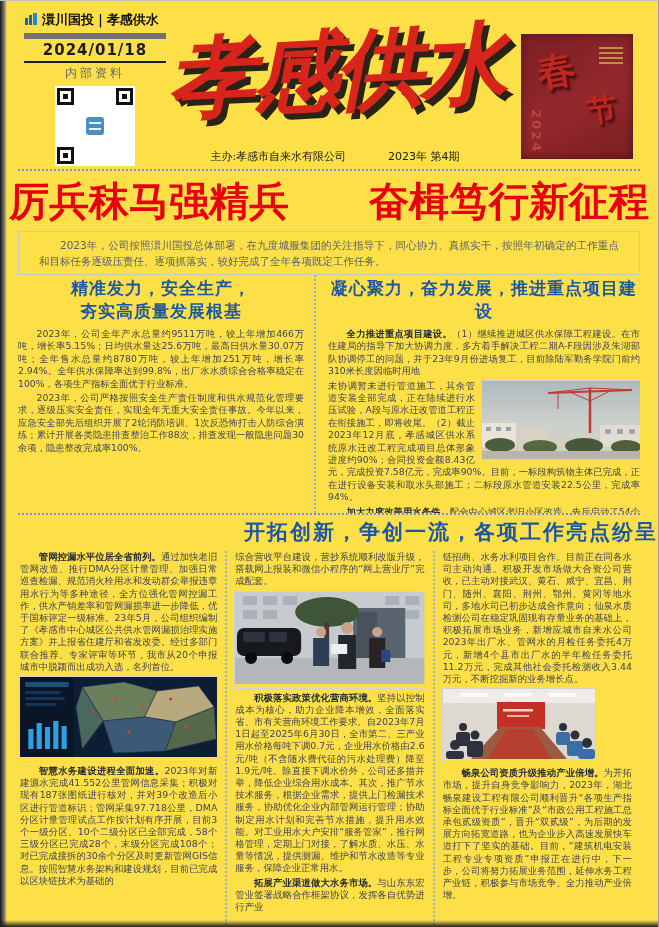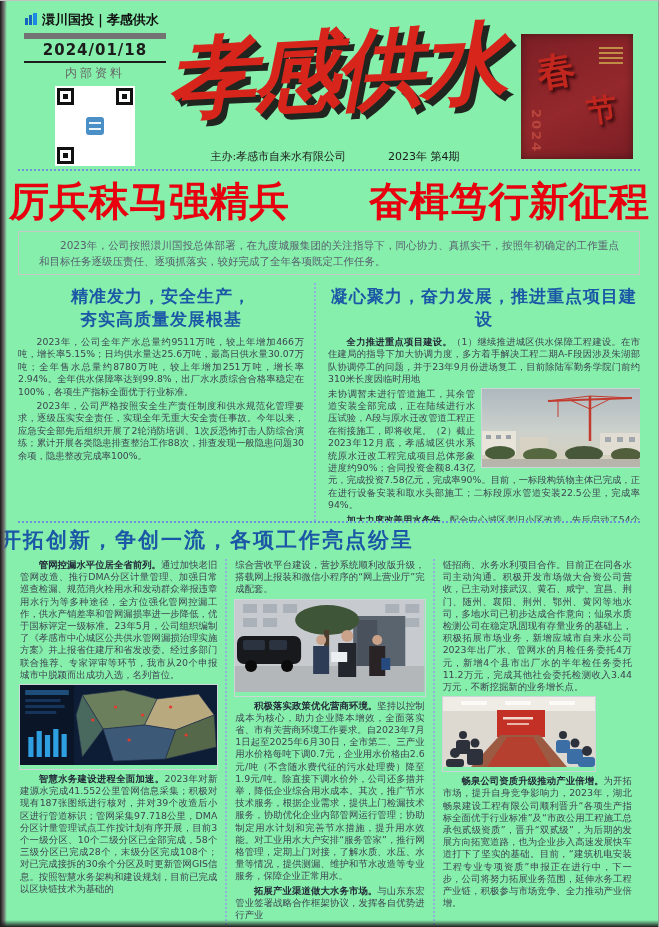--- a/index.html
+++ b/index.html
@@ -1,17 +1,17 @@
 <!DOCTYPE html>
 <html><head>
 <meta charset="utf-8">
 <style>
 *{margin:0;padding:0;box-sizing:border-box}
 html,body{background:#9a9a9a}
-.page{position:relative;width:659px;height:927px;background:#86efac;overflow:hidden;
+.page{position:relative;width:659px;height:927px;background:#fde047;overflow:hidden;
   font-family:"DejaVu Sans","Liberation Sans",sans-serif;border-top:1px solid #c2c2c2;border-right:1px solid #9b9b9b}
 .page::before{content:"";position:absolute;left:0;top:0;bottom:0;width:7px;z-index:60;pointer-events:none;
   background:linear-gradient(90deg,#181818,#6f6f6f 55%,rgba(255,255,255,0))}
 .page::after{content:"";position:absolute;left:0;right:0;bottom:0;height:7px;z-index:60;pointer-events:none;
   background:linear-gradient(0deg,#1f1f1f,rgba(255,255,255,0))}
 
 .masthead{position:relative;height:168px}
 .mast-left{position:absolute;left:24px;top:10px;width:142px;text-align:center}
 .org-row{display:flex;align-items:center;justify-content:flex-start;gap:4px;font-weight:bold;font-size:13px;color:#101010;white-space:nowrap}
 .date{margin-top:4px;padding:2px 0;border-top:6px solid #737373;border-bottom:2px solid #1c1c1c;
@@ -40,30 +40,30 @@
   background:repeating-linear-gradient(0deg,#c9a04e 0 2px,transparent 2px 5px);opacity:.85}
 .pub-row{position:absolute;left:146px;top:148px;width:378px;display:flex;justify-content:center;gap:42px;
   font-size:11px;color:#1a1a1a;white-space:nowrap}
 
 .dotline{border-top:2px dotted #6d93d4;margin:0 18px}
 .headline{margin:7px 8px 0;text-align:center;font-size:40px;font-weight:900;color:#e8000f;
   letter-spacing:0;white-space:nowrap;line-height:46px}
 .intro{margin:7px 18px 0;border:1px solid #c7c7c7;padding:5px 20px;font-size:10.5px;line-height:16px;
   color:#59606f;text-indent:2em;text-align:justify}
 
-.main-cols{display:flex;margin:8px 18px 0;height:238px;overflow:hidden}
+.main-cols{display:flex;margin:0 18px 0;height:238px;overflow:hidden}
 .col-l{width:296px;padding-right:10px}
 .col-r{flex:1;padding-left:12px;border-left:2px dotted #8fb0e0}
 h2.art{color:#1b57a6;font-weight:900;text-align:center;font-size:17px;line-height:23px;margin:2px 0 5px;letter-spacing:1px}
 .body p{font-size:9.3px;line-height:12.4px;color:#3e4552;text-align:justify;margin-bottom:2px}
 .body p.ind{text-indent:2em}
 .lead{font-weight:bold;color:#232a38}
 .crane{float:right;width:158px;height:78px;margin:1px 0 3px 7px;outline:1px solid #cfd4d8}
 
-.bottom-title{text-align:left;color:#1b57a6;font-size:21px;font-weight:900;margin:3px 0 5px;letter-spacing:2px}
+.bottom-title{text-align:right;color:#1b57a6;font-size:21px;font-weight:900;margin:3px 0 5px;letter-spacing:2px}
 .bottom-cols{display:flex;margin:0 18px;height:382px;overflow:hidden}
 .bcol{width:33.33%;padding:0 8px}
 .bcol:first-child{padding-left:2px}
 .bcol+.bcol{border-left:2px dotted #8fb0e0}
 .bcol p{font-size:9.4px;line-height:12.2px;color:#3e4552;text-align:justify;margin-bottom:2px}
 .bcol p.ind{text-indent:2em}
 .ph{display:block;width:100%;margin:4px 0;outline:1px solid #cfd4d8}
 .ph.small{width:152px}
 </style>
 </head>

